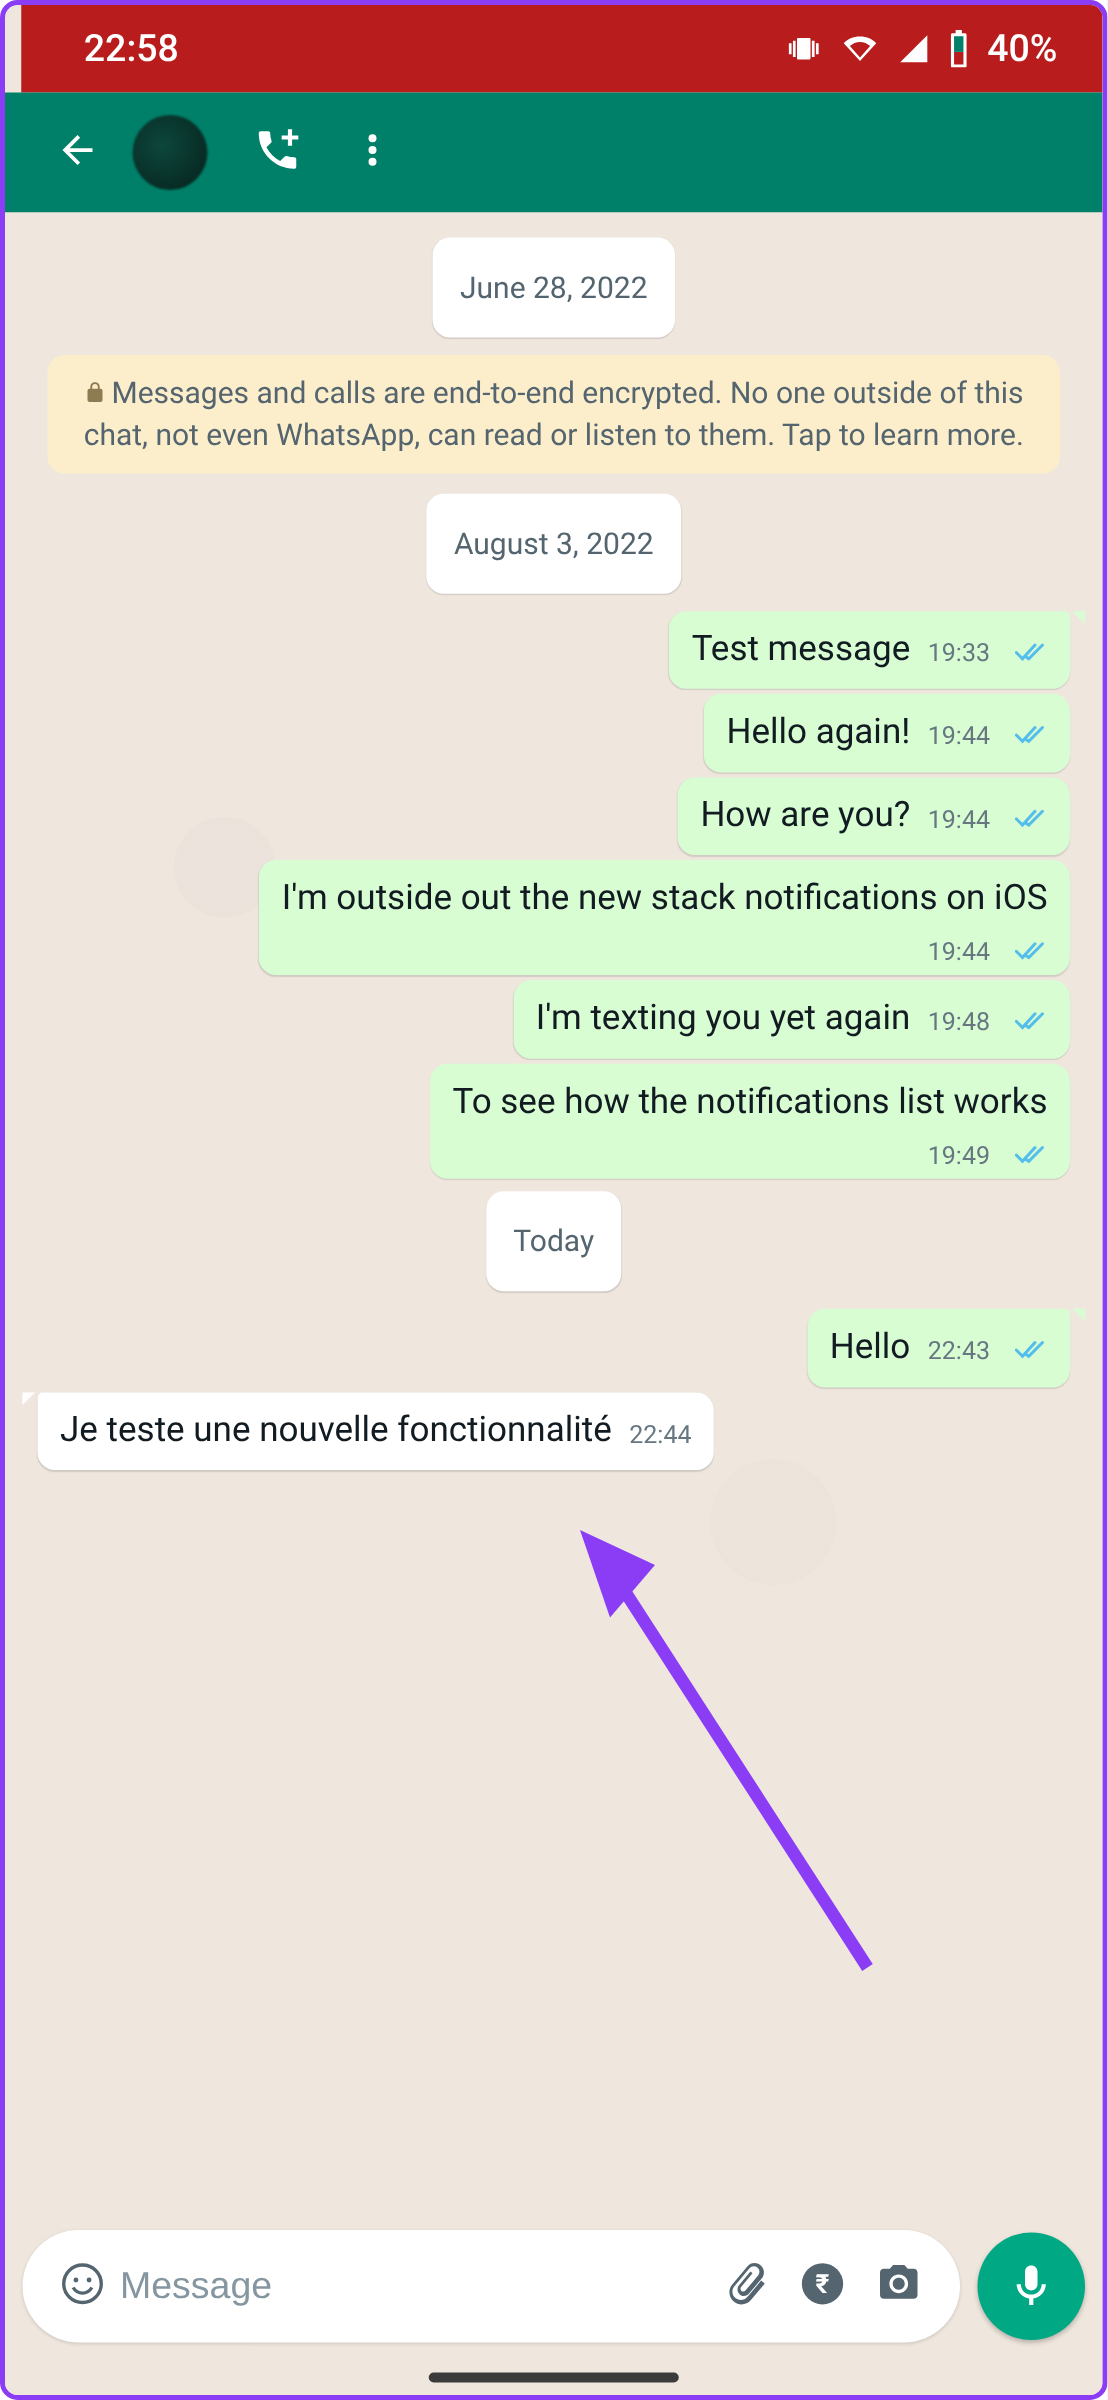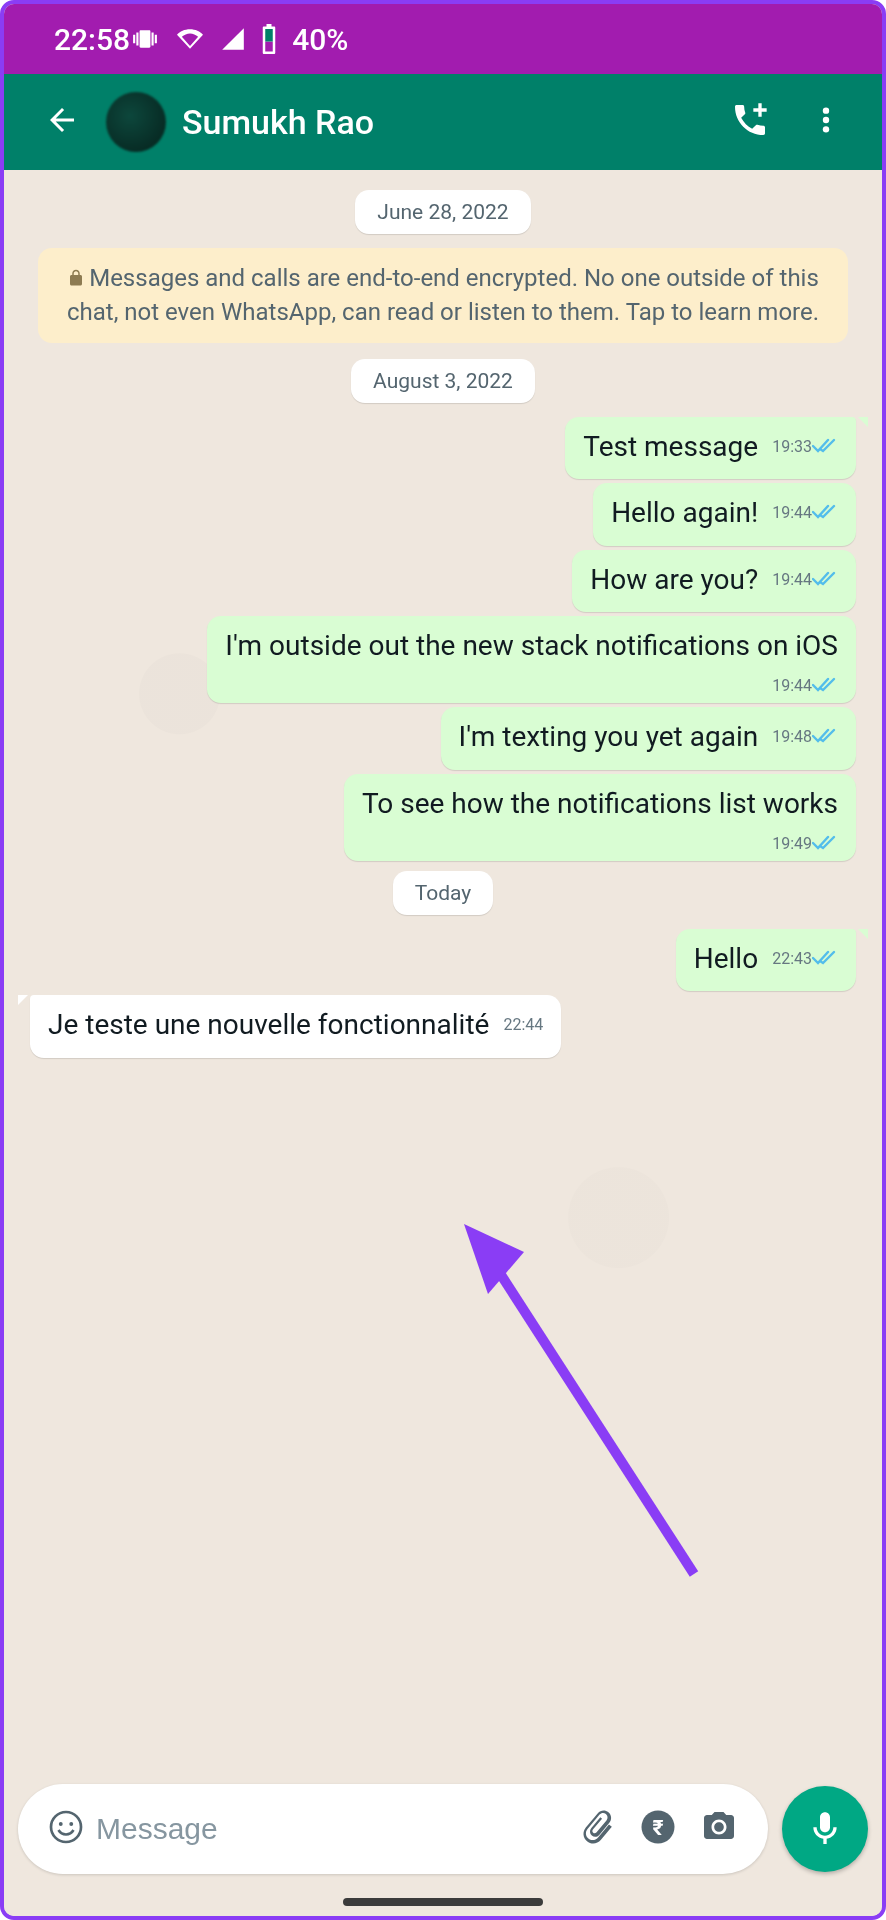--- a/index.html
+++ b/index.html
@@ -17,28 +17,29 @@
     border-radius: 14px;
     background: #efe7de;
     position: relative;
     overflow: hidden;
     display: flex;
     flex-direction: column;
   }
   
   .statusbar {
     height: 70px;
-    background: #a21caf;
+    background: #b91c1c;
     color: #fff;
     display: flex;
     align-items: center;
-    justify-content: flex-start;
+    justify-content: space-between;
     padding: 0 36px 0 50px;
     font-size: 30px;
     font-weight: 500;
+    margin-left: 13px;
   }
   .statusbar .right { display: flex; align-items: center; gap: 14px; }
   .statusbar svg { fill: #fff; }
   
   .appbar {
     height: 96px;
     background: #008069;
     color: #fff;
     display: flex;
     align-items: center;
@@ -62,22 +63,22 @@
     background-color: #efe7de;
     background-image:
       radial-gradient(circle at 20% 30%, rgba(0,0,0,0.015) 0 40px, transparent 41px),
       radial-gradient(circle at 70% 60%, rgba(0,0,0,0.012) 0 50px, transparent 51px);
   }
   .date-pill {
     display: table;
     margin: 10px auto 14px auto;
     background: #fff;
     color: #54656f;
-    font-size: 21px;
-    padding: 10px 22px;
+    font-size: 24px;
+    padding: 26px 22px;
     border-radius: 14px;
     box-shadow: 0 1px 1px rgba(0,0,0,0.12);
   }
   .encryption {
     background: #fdeecb;
     color: #54656f;
     font-size: 24px;
     text-align: center;
     padding: 14px 22px;
     border-radius: 14px;
@@ -108,22 +109,23 @@
     width:0;height:0;
   }
   .row.in.first .bubble::after {
     content:""; position:absolute; top:0; left:-12px;
     border: 10px solid transparent; border-top-color:#ffffff; border-left:0;
     width:0;height:0;
   }
   .msg-text { display:inline; }
   .meta {
     display: inline-flex;
-    gap: 0;
-    font-size: 16px;
+    align-items: center;
+    gap: 20px;
+    font-size: 20px;
     color: #667781;
     margin-left: 14px;
     float: right;
     position: relative;
     top: 8px;
   }
   .meta.block { display:flex; justify-content:flex-end; float:none; margin-left:0; margin-top:4px;}
   .ticks { width: 26px; height: 18px; }
   .ticks path { stroke: #53bdeb; stroke-width: 2.4; fill: none; stroke-linecap: round; }
   
@@ -195,21 +197,20 @@
     </div>
   </div>
 
   <div class="appbar">
     <div class="back iconbtn">
       <svg width="36" height="36" viewBox="0 0 24 24" fill="#fff">
           <path d="M20 11H7.8l5.6-5.6L12 4l-8 8 8 8 1.4-1.4L7.8 13H20z"></path>
         </svg>
     </div>
     <div class="avatar"></div>
-    <div class="contact-name">Sumukh Rao</div>
     <div class="iconbtn">
       <svg width="40" height="40" viewBox="0 0 24 24" fill="#fff">
           <path d="M20 15.5c-1.2 0-2.4-.2-3.5-.6-.3-.1-.7 0-1 .2l-2.2 2.2c-2.8-1.4-5.1-3.8-6.6-6.6l2.2-2.2c.3-.3.4-.6.2-1-.4-1.1-.6-2.3-.6-3.5 0-.6-.4-1-1-1H4c-.6 0-1 .4-1 1 0 9.4 7.6 17 17 17 .6 0 1-.4 1-1v-3.5c0-.6-.4-1-1-1zM17 5V2h2v3h3v2h-3v3h-2V7h-3V5h3z"></path>
         </svg>
     </div>
     <div class="iconbtn">
       <svg width="32" height="40" viewBox="0 0 24 24" fill="#fff">
           <circle cx="12" cy="5" r="2.4"></circle>
           <circle cx="12" cy="12" r="2.4"></circle>
           <circle cx="12" cy="19" r="2.4"></circle>

